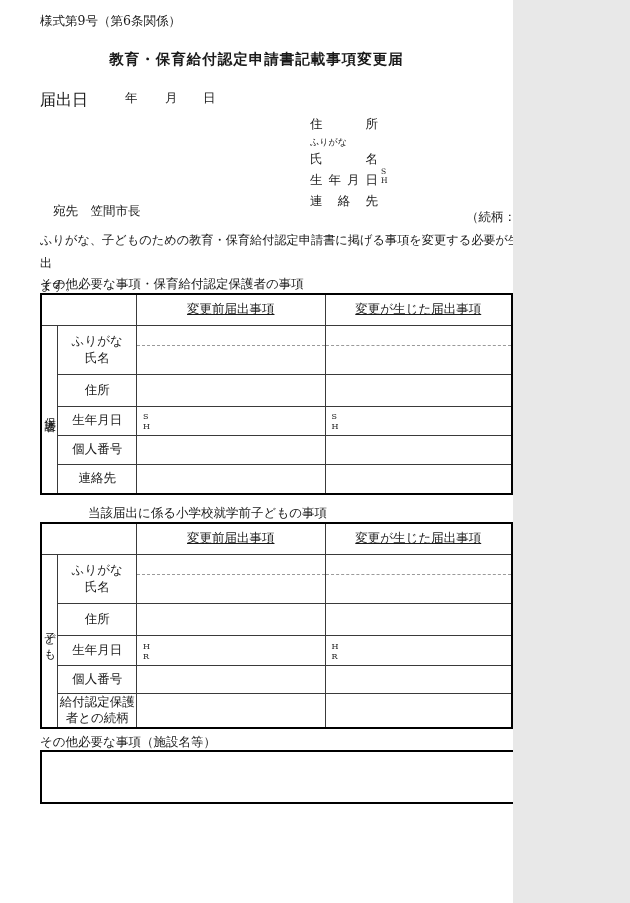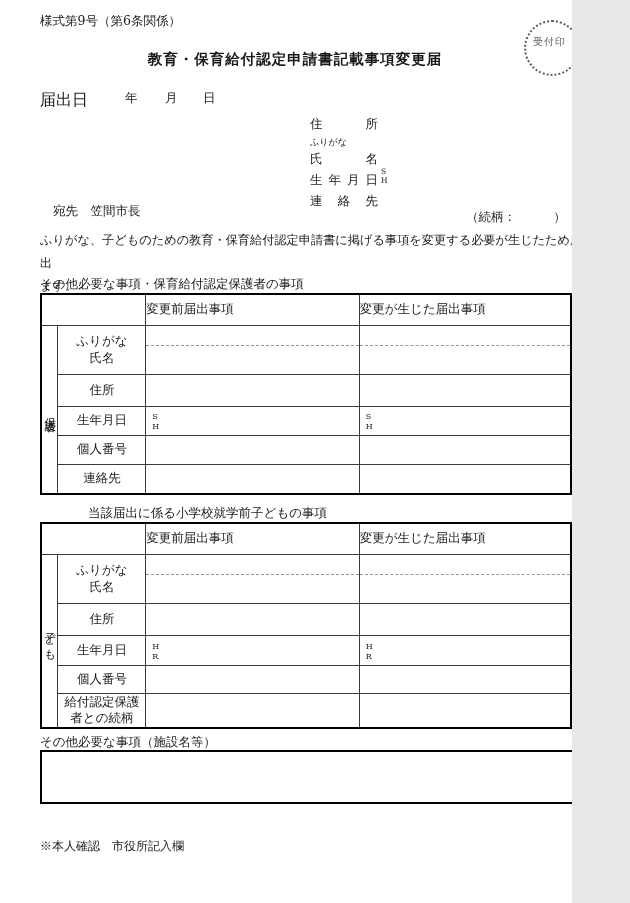--- a/index.html
+++ b/index.html
@@ -1,26 +1,26 @@
 <!DOCTYPE html>
 <html lang="ja"><head>
 <meta charset="utf-8">
 <style>
   html,body{margin:0;padding:0;background:#e8e8e8;}
   .page{
     position:relative;
-    width:572px;height:903px;
+    width:513px;height:903px;
     background:#ffffff;
     font-family:"DejaVu Serif","Liberation Serif",serif;
     color:#1a1a1a;
     overflow:hidden;
   }
   .abs{position:absolute;}
   .form-number{left:40px;top:13px;font-size:12.5px;}
-  .doc-title{left:9px;top:50px;width:100%;text-align:center;font-size:14.5px;font-weight:600;letter-spacing:1px;}
+  .doc-title{left:0;top:50px;width:100%;text-align:center;font-size:14.5px;font-weight:600;letter-spacing:1px;}
   
   .stamp{left:524px;top:20px;width:56px;height:56px;border:2px dotted #5a5a5a;border-radius:50%;box-sizing:border-box;text-decoration:underline;}
   .stamp-label{position:absolute;left:7px;top:13px;font-size:10px;color:#5f5f5f;letter-spacing:1px;}
   
   .fd-label{left:40px;top:90px;font-size:16px;}
   .fd-year{left:125px;top:90px;font-size:12.5px;}
   .fd-month{left:165px;top:90px;font-size:12.5px;}
   .fd-day{left:203px;top:90px;font-size:12.5px;}
   
   .fld-label{display:inline-block;width:68px;text-align:justify;text-align-last:justify;font-size:12.5px;}
@@ -33,21 +33,21 @@
   .relation-note{left:466px;top:190px;font-size:12.5px;white-space:pre;margin-top:19px;}
   .addressee{left:53px;top:203px;font-size:12.5px;white-space:pre;}
   
   .intro{left:40px;top:229px;width:552px;font-size:12.2px;line-height:23px;}
   
   .caption1{left:40px;top:276px;font-size:12.5px;}
   .caption2{left:40px;top:505px;font-size:12.5px;margin-left:48px;}
   
   table.grid{position:absolute;border-collapse:collapse;table-layout:fixed;border:2px solid #000;}
   table.grid td{border:1px solid #3a3a3a;padding:0;vertical-align:middle;font-size:12.5px;}
-  td.ch{text-align:left;}
+  td.ch{text-align:center;text-decoration:underline;}
   td.lbl{text-align:center;line-height:1.35;}
   td.side{text-align:center;vertical-align:middle;}
   .vtext{writing-mode:vertical-rl;text-orientation:upright;font-size:11.5px;letter-spacing:2px;display:inline-block;}
   td.fgcell{position:relative;}
   .fg-divider{position:absolute;left:0;right:0;top:19px;border-bottom:1px dashed #9a9a9a;height:0;}
   td.eracell{vertical-align:top;}
   .cell-era{display:flex;flex-direction:column;padding:3px 0 0 6px;font-size:8px;line-height:10px;font-family:"DejaVu Serif",serif;}
   .t-guardian{left:40px;top:293px;}
   .t-child{left:40px;top:522px;}
   
@@ -211,19 +211,18 @@
       <td></td>
       <td></td>
     </tr>
   </tbody>
     </table>
 
   <div class="abs other-label">その他必要な事項（施設名等）</div>
   <div class="abs other-box"></div>
 
   <div class="abs verify">
-    <div>※本人確認　市役所記入欄</div>
     
     
     
   </div>
 
 </div>
 
 </body></html>

